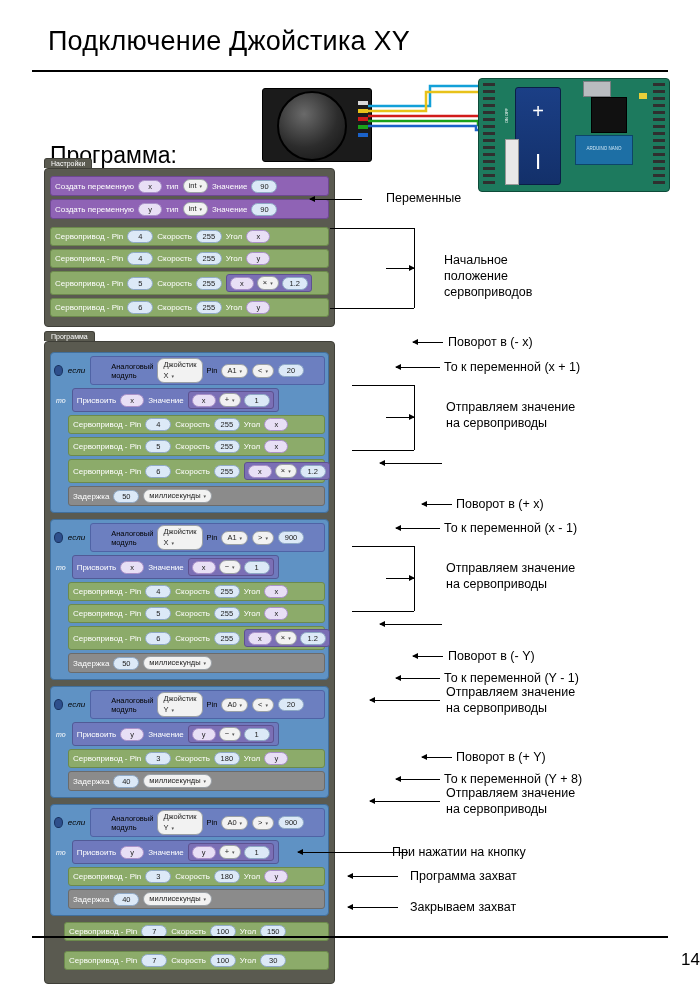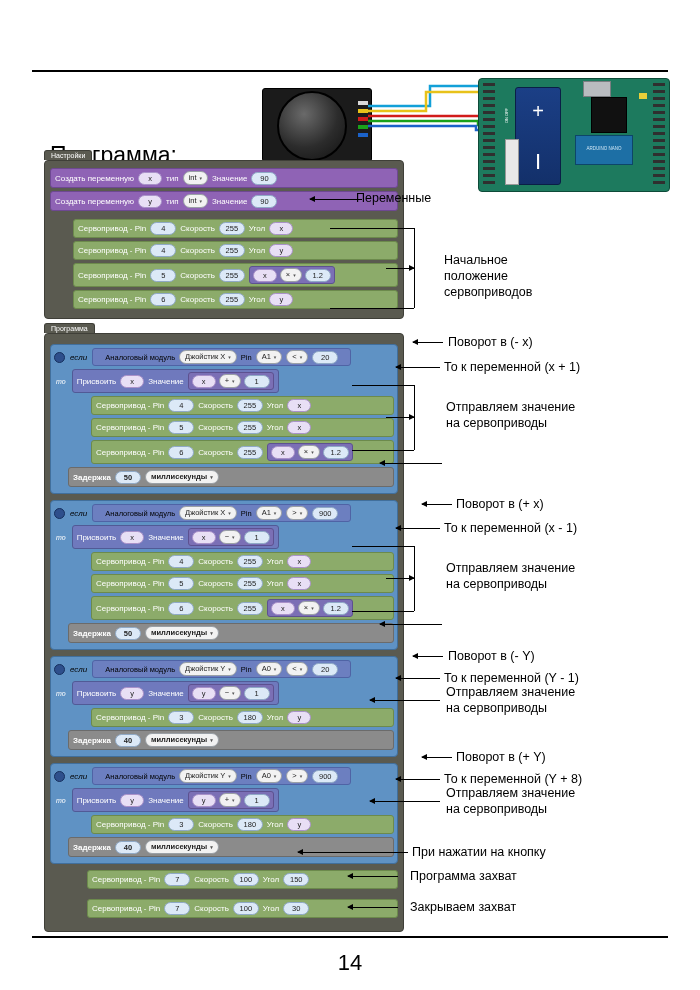--- a/index.html
+++ b/index.html
@@ -9,21 +9,21 @@
     color:#000;position:relative;overflow:hidden;
   }
   .page{position:absolute;left:0;top:0;width:700px;height:990px;}
 
   
   .title{
     position:absolute;left:48px;top:26px;font-size:27px;letter-spacing:.2px;
   }
   .rule{position:absolute;left:32px;top:70px;width:636px;height:2px;background:#000;}
   .rule-bottom{position:absolute;left:32px;top:936px;width:636px;height:2px;background:#000;}
-  .pagenum{position:absolute;left:0;top:950px;width:700px;text-align:center;font-size:22px;}
+  .pagenum{position:absolute;left:0;top:950px;width:700px;text-align:right;font-size:17px;}
 
   
   .board-select{
     position:absolute;left:56px;top:92px;width:208px;height:27px;
     background:#2f7fd1;border:1px solid #1e5c9d;border-radius:3px;
     color:#fff;font-size:11.5px;display:flex;align-items:center;
     padding:0 8px;box-sizing:border-box;
   }
   .board-select .caret{margin-left:auto;font-size:8px;}
 
@@ -62,55 +62,55 @@
   .battery .minus{margin-top:26px;font-size:22px;}
   .chip{position:absolute;left:112px;top:18px;width:34px;height:34px;background:#111;border:1px solid #000;}
   .usb{position:absolute;left:104px;top:2px;width:26px;height:14px;background:#b9bcc0;border:1px solid #7b7e82;}
   .nano{position:absolute;left:96px;top:56px;width:58px;height:30px;background:#1d6fa5;border:1px solid #0d4668;
         color:#cfe6f5;font-size:4.5px;text-align:center;padding-top:10px;box-sizing:border-box;}
   .yellowled{position:absolute;left:160px;top:14px;width:8px;height:6px;background:#e7cf3a;}
   .dipwrap{position:absolute;left:26px;top:60px;width:12px;height:44px;background:#e8e8e8;border:1px solid #999;}
   .onoff{position:absolute;left:20px;top:34px;font-size:4px;color:#fff;transform:rotate(-90deg);}
 
   
-  .blocks{position:absolute;left:44px;top:160px;width:360px;}
+  .blocks{position:absolute;left:44px;top:168px;width:291px;}
   .frame{
     background:#5a5a50;border:1px solid #3f3f38;border-radius:4px;
     padding:4px 5px 6px 5px;margin-bottom:0;position:relative;
   }
   .frame-label{
     position:absolute;left:-1px;top:-11px;background:#5a5a50;border:1px solid #3f3f38;
     border-bottom:none;border-radius:3px 3px 0 0;color:#fff;font-size:7px;padding:1px 6px;
   }
   .row{
     display:flex;align-items:center;gap:4px;border-radius:3px;
     padding:2px 4px;margin:3px 0;color:#fff;font-size:8px;white-space:nowrap;
     border:1px solid rgba(0,0,0,.35);
   }
   .violet{background:#8f63b5;border-color:#6e4892;}
-  .green{background:#8cab6a;border-color:#6c8a4c;margin-left:23px;}
+  .green{background:#8cab6a;border-color:#6c8a4c;}
   .teal{background:#4a8fa0;border-color:#35707f;}
-  .grey{background:#8b8b8b;border-color:#6b6b6b;font-weight:bold;}
+  .grey{background:#8b8b8b;border-color:#6b6b6b;}
   .indigo{background:#6f79bd;border-color:#515a96;}
 
   .pill{
     background:#fff;color:#222;border:1px solid #9aa0a6;border-radius:7px;
     padding:0 5px;font-size:7.5px;line-height:11px;display:inline-block;
   }
   .pill.num{background:#dce9f7;border-color:#8fa9c6;min-width:14px;text-align:center;}
   .pill.var{background:#e8dff5;border-color:#a991c9;min-width:12px;text-align:center;}
   .pill.sel{background:#f2f2f2;border-color:#9aa0a6;}
   .pill.sel:after{content:"▾";font-size:5px;margin-left:3px;color:#555;}
   .chip-sm{font-size:7.5px;}
 
   .nest{margin-left:14px;}
 
   .cond{
     display:flex;align-items:center;gap:4px;background:#6c7fc0;border:1px solid #4f63a5;
-    border-radius:3px;padding:1px 12px;
+    border-radius:3px;padding:1px 20px;
   }
   .expr{
     display:flex;align-items:center;gap:3px;background:#7b6fb5;border:1px solid #5d5190;
     border-radius:3px;padding:1px 3px;
   }
   .ifhead{display:flex;align-items:center;gap:5px;}
   .gear{width:9px;height:9px;border-radius:50%;background:#2e4f8c;border:1px solid #16305e;display:inline-block;}
 
   .ifblock{background:#5f92c4;border:1px solid #416f9c;border-radius:4px;padding:3px;margin:6px 0;}
   .thenbar{display:flex;align-items:center;gap:4px;}
@@ -124,20 +124,21 @@
     border-width:3.5px 6px 3.5px 0;border-color:transparent #000 transparent transparent;
   }
   .vline{position:absolute;width:1px;background:#000;}
   .hline{position:absolute;height:1px;background:#000;}
 </style>
 </head>
 <body>
 
 <div class="page">
 
+  <div class="title">Подключение Джойстика XY</div>
   <div class="rule"></div>
 
 
   <div class="prog-label">Программа:</div>
 
   <div class="joystick">
     <div class="knob"></div>
     <div class="pins">
       <i class="p1"></i>
         <i class="p2"></i>
@@ -461,21 +462,21 @@
           <span>Скорость</span>
           <span class="pill num">100</span>
           <span>Угол</span>
           <span class="pill num">30</span>
         </div>
       </div>
     </div>
   </div>
 
   <div class="arrow" style="left:310px;top:199px;width:52px;"></div>
-  <div class="anno" style="left:356px;top:190px;">Переменные</div>
+  <div class="anno" style="left:386px;top:190px;">Переменные</div>
 
   <div class="vline" style="left:414px;top:228px;height:80px;"></div>
   <div class="hline" style="left:330px;top:228px;width:84px;"></div>
   <div class="hline" style="left:330px;top:308px;width:84px;"></div>
   <div class="arrow" style="left:414px;top:268px;width:28px;transform:scaleX(-1);transform-origin:left center;"></div>
   <div class="anno" style="left:444px;top:252px;">
     <div>Начальное</div>
     <div>положение</div>
     <div>сервоприводов</div>
   </div>
@@ -524,21 +525,21 @@
   <div class="anno" style="left:456px;top:749px;">Поворот в (+ Y)</div>
   <div class="arrow" style="left:396px;top:779px;width:44px;"></div>
   <div class="anno" style="left:444px;top:771px;">То к переменной (Y + 8)</div>
   <div class="arrow" style="left:370px;top:801px;width:70px;"></div>
   <div class="anno" style="left:446px;top:785px;">
     <div>Отправляем значение</div>
     <div>на сервоприводы</div>
   </div>
 
   <div class="arrow" style="left:298px;top:852px;width:110px;"></div>
-  <div class="anno" style="left:412px;top:844px;text-align:right;">При нажатии на кнопку</div>
+  <div class="anno" style="left:392px;top:844px;text-align:right;">При нажатии на кнопку</div>
   <div class="arrow" style="left:348px;top:876px;width:50px;"></div>
   <div class="anno" style="left:410px;top:868px;">Программа захват</div>
   <div class="arrow" style="left:348px;top:907px;width:50px;"></div>
   <div class="anno" style="left:410px;top:899px;">Закрываем захват</div>
 
   <div class="rule-bottom"></div>
   <div class="pagenum">14</div>
 </div>
 
 </body></html>

